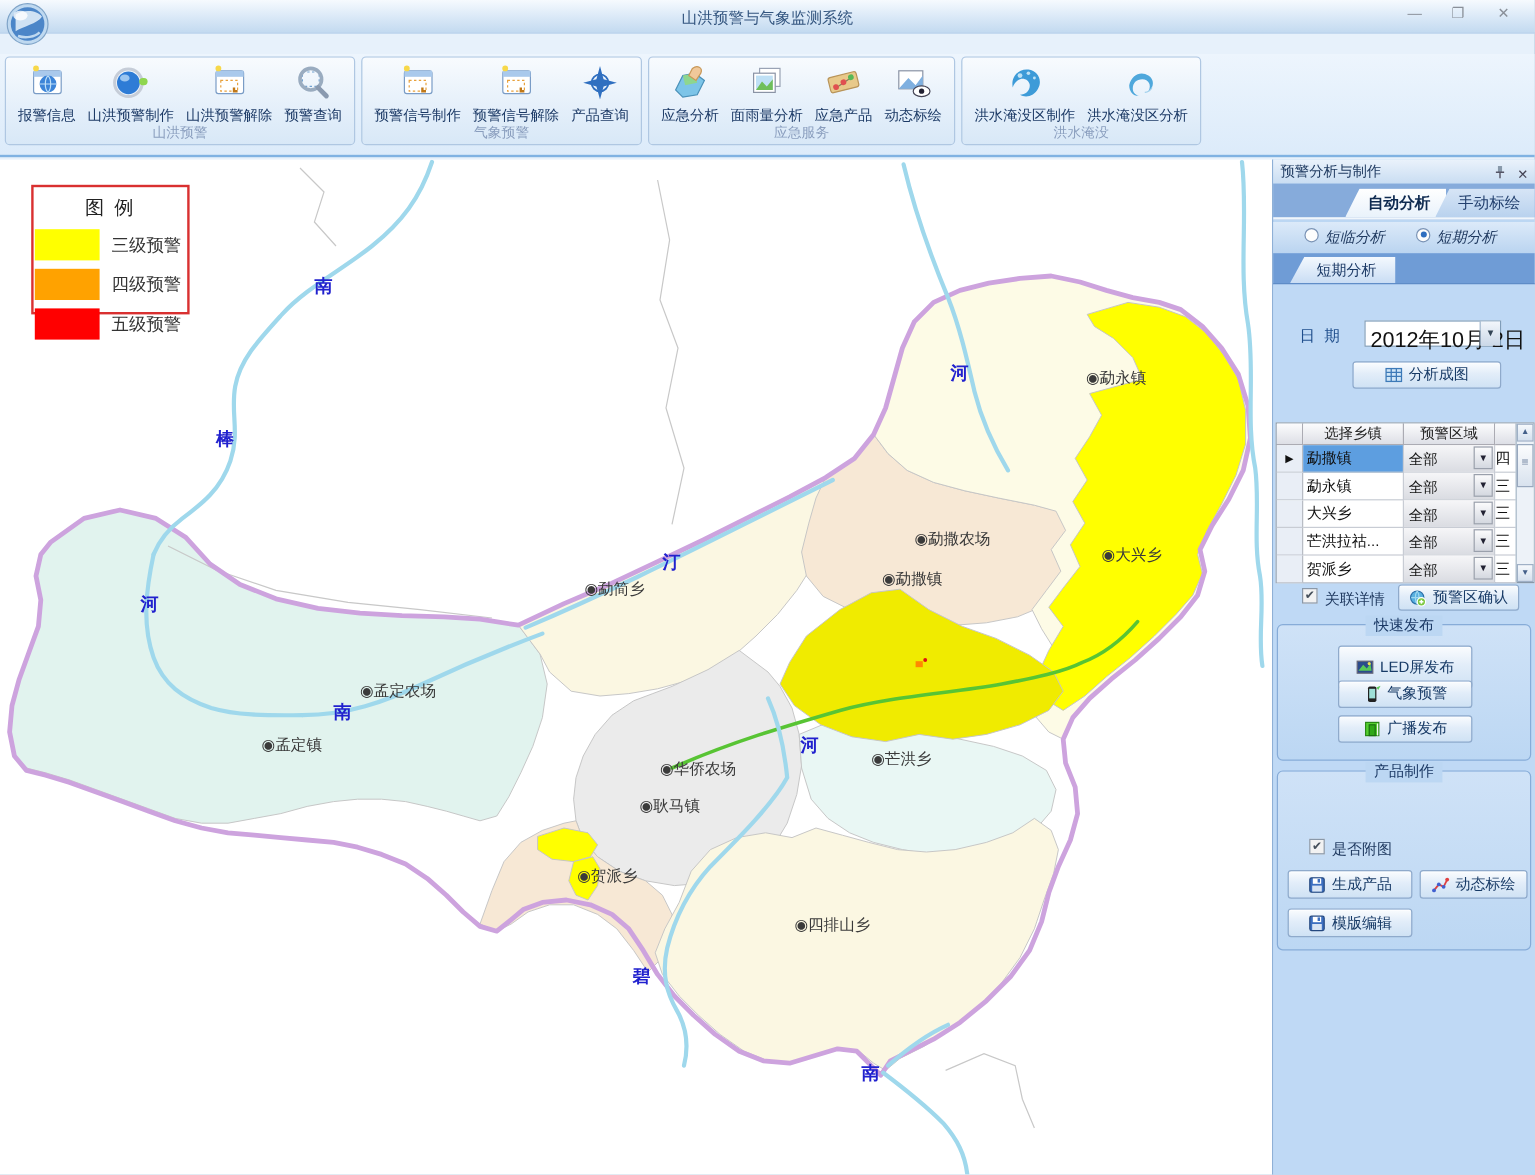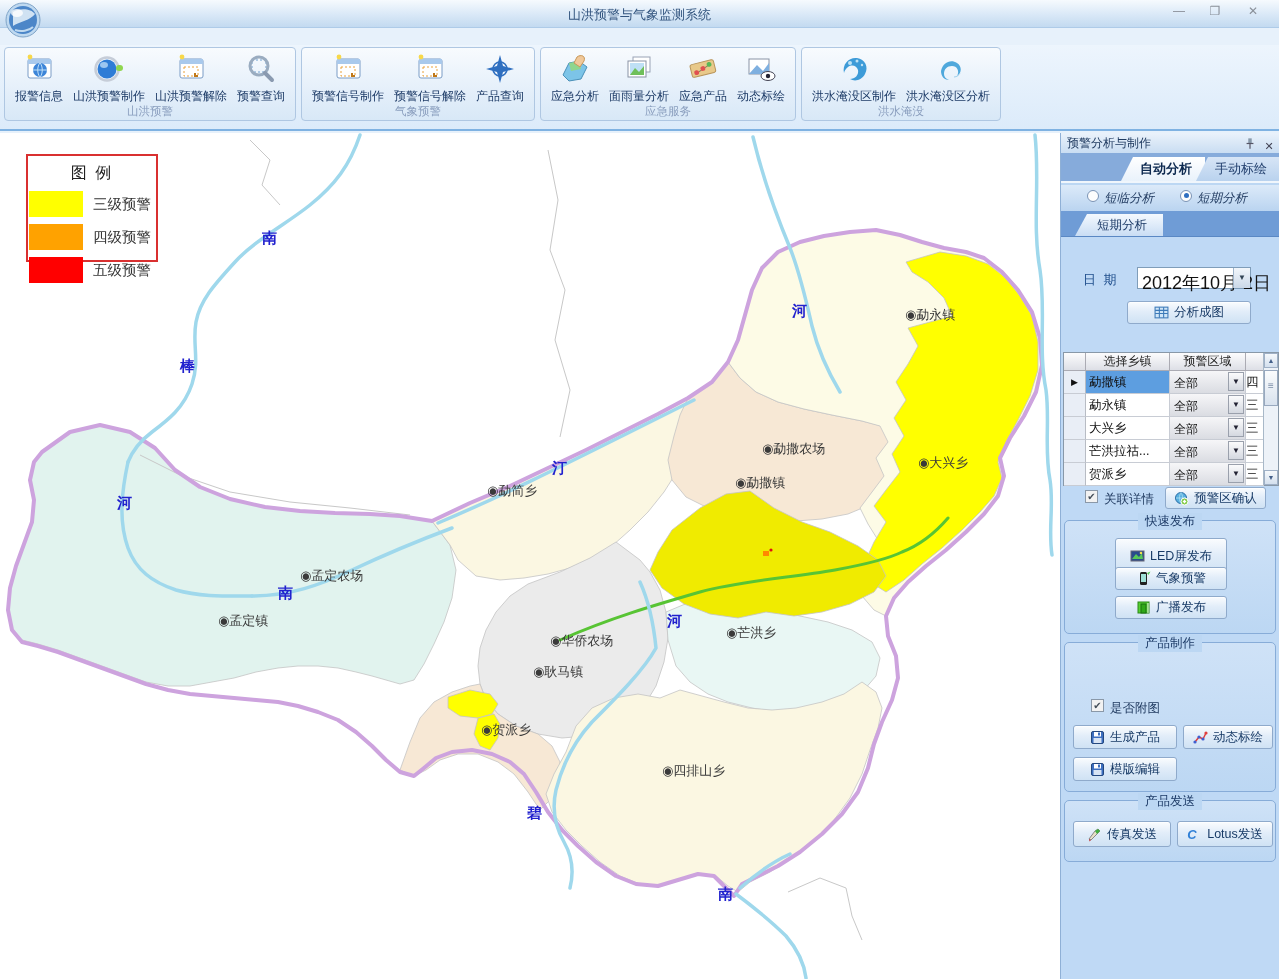--- a/index.html
+++ b/index.html
@@ -552,30 +552,15 @@
           <div class="pbtn" style="left: 8px; top: 114px; width: 104px; height: 24px;">
             <span class="icon14"><svg width="15" height="15" viewBox="0 0 15 15">
                 <rect x="1.5" y="1.5" width="12" height="12" rx="1.5" fill="#3D6FC0" stroke="#24487F"></rect>
                 <rect x="4" y="2" width="7" height="4.5" fill="#fff"></rect>
                 <rect x="8" y="2.5" width="2" height="3" fill="#3D6FC0"></rect>
                 <rect x="3.5" y="8" width="8" height="5" fill="#D8E4F4"></rect>
               </svg></span>
             <span>模版编辑</span>
           </div>
         </div>
-      <div class="pgroup" id="grp-send" style="top:563px;height:62px;">
-          <div class="pgcaption">产品发送</div>
-          <div class="pbtn" style="left: 8px; top: 20px; width: 98px; height: 26px;">
-            <span class="icon14"><svg width="15" height="15" viewBox="0 0 15 15">
-                <path d="M2,12 L8,4 L11,2 L13,4 L10,7 L4,13 Z" fill="#E8E0C8" stroke="#888"></path>
-                <path d="M11,2 L13,4 L10,7 L8,4 Z" fill="#40B040"></path>
-                <path d="M2,12 L4,13 L2.5,14.5 Z" fill="#C03030"></path>
-              </svg></span>
-            <span>传真发送</span>
-          </div>
-          <div class="pbtn" style="left: 112px; top: 20px; width: 96px; height: 26px;">
-            <span class="icon14"><span class="lotus-c">C</span></span>
-            <span>Lotus发送</span>
-          </div>
-        </div>
     </div>
   </div>
 </div>
 
 </body></html>

